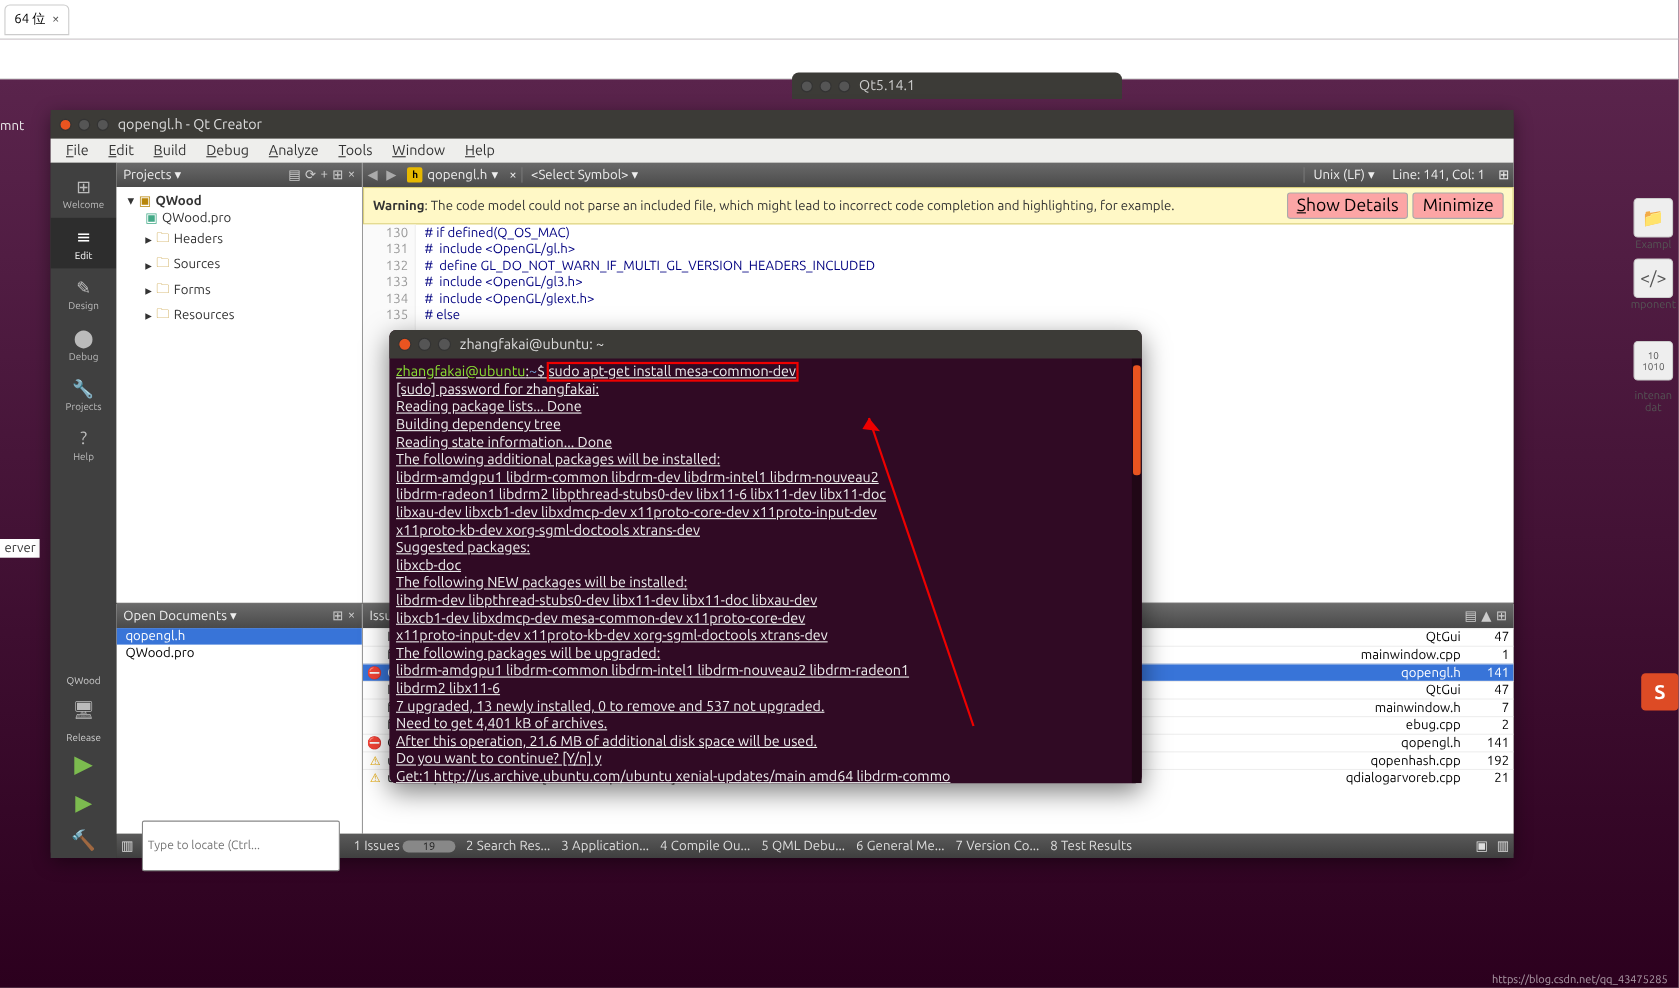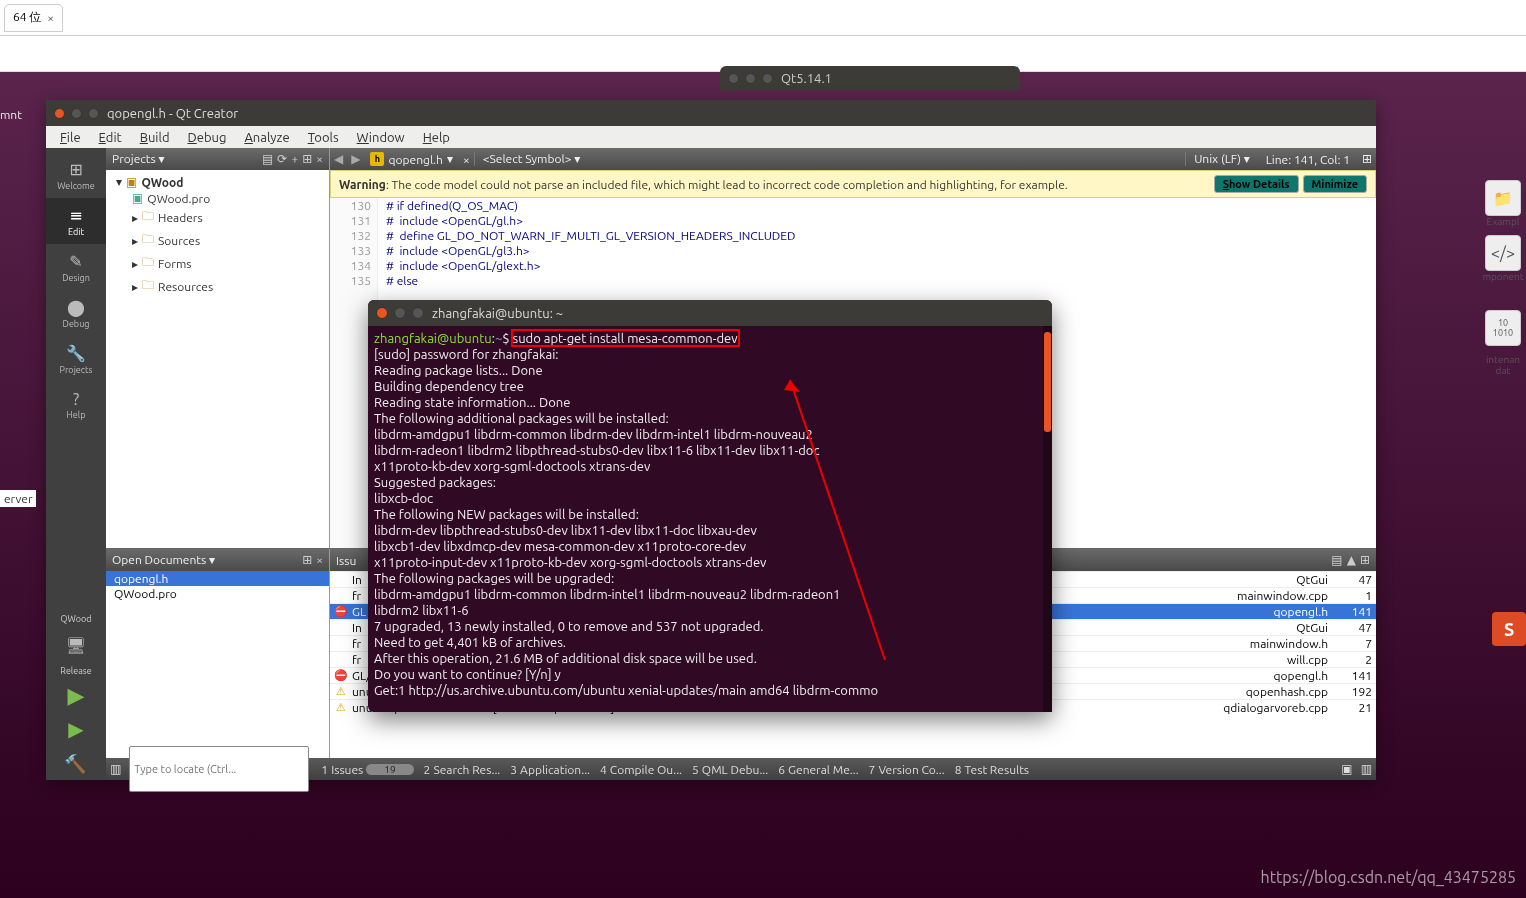--- a/index.html
+++ b/index.html
@@ -45,21 +45,21 @@
 .editor-pane { flex: 1; display:flex; flex-direction:column; min-width:0; background:#fff; }
 .editor-tabs { height: 22px; background: linear-gradient(#6a6a6a,#4a4a4a); display: flex; align-items: center; font-size: 12px; color: #eee; }
 .nav-arrows{padding:0 4px; color:#aaa;}
 .editor-tab { display:flex; align-items:center; gap:4px; padding: 0 6px; }
 .h-icon{width:14px;height:14px;background:#e6b800;color:#000;font-size:9px;font-weight:bold;display:flex;align-items:center;justify-content:center;border-radius:2px;}
 .symbol-sel{flex:1;padding:0 8px;border-left:1px solid #777;border-right:1px solid #777;}
 .line-info{padding:0 8px;}
 .warning-bar { background: #fff8c6; border:1px solid #d9cf7c; color:#333; font-size:12px; padding:4px 8px; display:flex; align-items:center;}
 .warning-bar b{font-weight:bold;}
 .warning-btns{margin-left:auto; display:flex; gap:4px;}
-.warning-btns button{font-size:11px;padding:2px 8px;background:#0f766e;border:1px solid #aaa;border-radius:3px;font-weight:bold;}
+.warning-btns button{font-size:16px;padding:2px 8px;background:#fca5a5;border:1px solid #aaa;border-radius:3px;}
 .code-area { flex:1; overflow:hidden; font-family: "DejaVu Sans Mono", monospace; font-size:12px; display:flex;}
 .gutter{width:48px;text-align:right;background:#fafafa;color:#999;padding-right:6px;border-right:1px solid #eee;}
 .gutter div{height:15px;line-height:15px;}
 .code{flex:1;padding-left:8px;}
 .code div{height:15px;line-height:15px;white-space:pre;}
 .preproc{color:#000080;}
 .bottom-row { height: 210px; display: flex; border-top: 1px solid #666; }
 .open-docs{width:224px; background:#fff; display:flex; flex-direction:column; border-right:1px solid #999;}
 .docs-list{flex:1; font-size:12px; overflow:hidden;}
 .docs-list div{padding:1px 8px;}
@@ -74,35 +74,35 @@
 .issue-row.sel .issue-icon.err{color:#fff;}
 .issue-text{flex:1;overflow:hidden;text-overflow:ellipsis;white-space:nowrap;}
 .issue-file{color:#000;padding-right:4px;}
 .issue-line{width:36px;text-align:right;}
 .issue-row.sel .issue-file,.issue-row.sel .issue-line{color:#fff;}
 .status-bar{height:22px;background:linear-gradient(#5a5a5a,#3f3f3f);color:#ddd;font-size:12px;display:flex;align-items:center;padding:0 4px;gap:8px;}
 .status-item{display:flex;align-items:center;gap:3px;padding:0 4px;}
 .badge{background:#888;color:#222;border-radius:8px;padding:0 18px;font-size:10px;min-width:16px;text-align:center;}
 .locator{flex:0 0 180px;}
 .locator input{width:100%;font-size:11px;padding:16px 4px;border:1px solid #888;border-radius:2px;background:#fff;}
-.terminal{position:absolute;left:368px;top:300px;width:684px;height:412px;background:#300a24;border-radius:6px;box-shadow:0 8px 24px rgba(0,0,0,.5);display:flex;flex-direction:column;font-family:"Ubuntu Mono","DejaVu Sans Mono",monospace;}
+.terminal{position:absolute;left:354px;top:300px;width:684px;height:412px;background:#300a24;border-radius:6px;box-shadow:0 8px 24px rgba(0,0,0,.5);display:flex;flex-direction:column;font-family:"Ubuntu Mono","DejaVu Sans Mono",monospace;}
 .term-title{height:26px;background:#3c3b37;border-radius:6px 6px 0 0;display:flex;align-items:center;padding:0 8px;gap:8px;color:#ddd;font-size:13px;font-family:"Ubuntu",sans-serif;}
 .twc{display:flex;gap:6px;}
 .twc span{width:12px;height:12px;border-radius:50%;border:1px solid #333;}
 .twc .close{background:#e95420;}
 .twc .min{background:#555;}
 .twc .max{background:#555;}
-.term-body{flex:1;padding:4px 6px;color:#eee;font-size:13px;line-height:16px;overflow:hidden;position:relative;}
+.term-body{flex:1;padding:4px 6px;color:#eee;font-size:13px;line-height:16px;overflow:hidden;position:relative;text-decoration:underline;}
 .term-body .prompt{color:#8ae234;}
 .term-body .path{color:#729fcf;}
 .term-body .cmd-box{outline:2px solid #e00;}
 .term-scrollbar{position:absolute;right:0;top:0;bottom:0;width:9px;background:#200716;}
 .term-scrollbar .thumb{position:absolute;right:1px;width:7px;top:6px;height:100px;background:#e95420;border-radius:3px;}
 .arrow{position:absolute;pointer-events:none;}
-.watermark{position:absolute;right:10px;bottom:12px;color:rgba(255,255,255,.6);font-size:16px;text-align:center;}
+.watermark{position:absolute;right:10px;bottom:2px;color:rgba(255,255,255,.6);font-size:10px;text-align:center;}
 .err-marker{position:absolute;width:12px;height:12px;background:#d33;border-radius:50%;color:#fff;font-size:9px;display:flex;align-items:center;justify-content:center;}
 </style>
 </head>
 <body>
 
 <div class="browser-tab-bar">
   <div class="browser-tab">
     <span>64 位</span>
     <span class="close">×</span>
   </div>
@@ -318,21 +318,21 @@
               </div>
               <div class="issue-row">
                 <span class="issue-icon "></span>
                 <span class="issue-text">fr</span>
                 <span class="issue-file">mainwindow.h</span>
                 <span class="issue-line">7</span>
               </div>
               <div class="issue-row">
                 <span class="issue-icon "></span>
                 <span class="issue-text">fr</span>
-                <span class="issue-file">will.cpp</span>
+                <span class="issue-file">ebug.cpp</span>
                 <span class="issue-line">2</span>
               </div>
               <div class="issue-row">
                 <span class="issue-icon err">⛔</span>
                 <span class="issue-text">GL/gl.h: No such file or directory</span>
                 <span class="issue-file">qopengl.h</span>
                 <span class="issue-line">141</span>
               </div>
               <div class="issue-row">
                 <span class="issue-icon warn">⚠</span>
@@ -410,20 +410,21 @@
   <div class="term-body">
     <div><span class="prompt">zhangfakai@ubuntu</span><span style="color:#eee">:</span><span class="path">~</span><span style="color:#eee">$ </span><span class="cmd-box">sudo apt-get install mesa-common-dev</span></div>
     <div id="term-lines">
         <div>[sudo] password for zhangfakai:</div>
         <div>Reading package lists... Done</div>
         <div>Building dependency tree</div>
         <div>Reading state information... Done</div>
         <div>The following additional packages will be installed:</div>
         <div>  libdrm-amdgpu1 libdrm-common libdrm-dev libdrm-intel1 libdrm-nouveau2</div>
         <div>  libdrm-radeon1 libdrm2 libpthread-stubs0-dev libx11-6 libx11-dev libx11-doc</div>
+        <div>  libxau-dev libxcb1-dev libxdmcp-dev x11proto-core-dev x11proto-input-dev</div>
         <div>  x11proto-kb-dev xorg-sgml-doctools xtrans-dev</div>
         <div>Suggested packages:</div>
         <div>  libxcb-doc</div>
         <div>The following NEW packages will be installed:</div>
         <div>  libdrm-dev libpthread-stubs0-dev libx11-dev libx11-doc libxau-dev</div>
         <div>  libxcb1-dev libxdmcp-dev mesa-common-dev x11proto-core-dev</div>
         <div>  x11proto-input-dev x11proto-kb-dev xorg-sgml-doctools xtrans-dev</div>
         <div>The following packages will be upgraded:</div>
         <div>  libdrm-amdgpu1 libdrm-common libdrm-intel1 libdrm-nouveau2 libdrm-radeon1</div>
         <div>  libdrm2 libx11-6</div>

